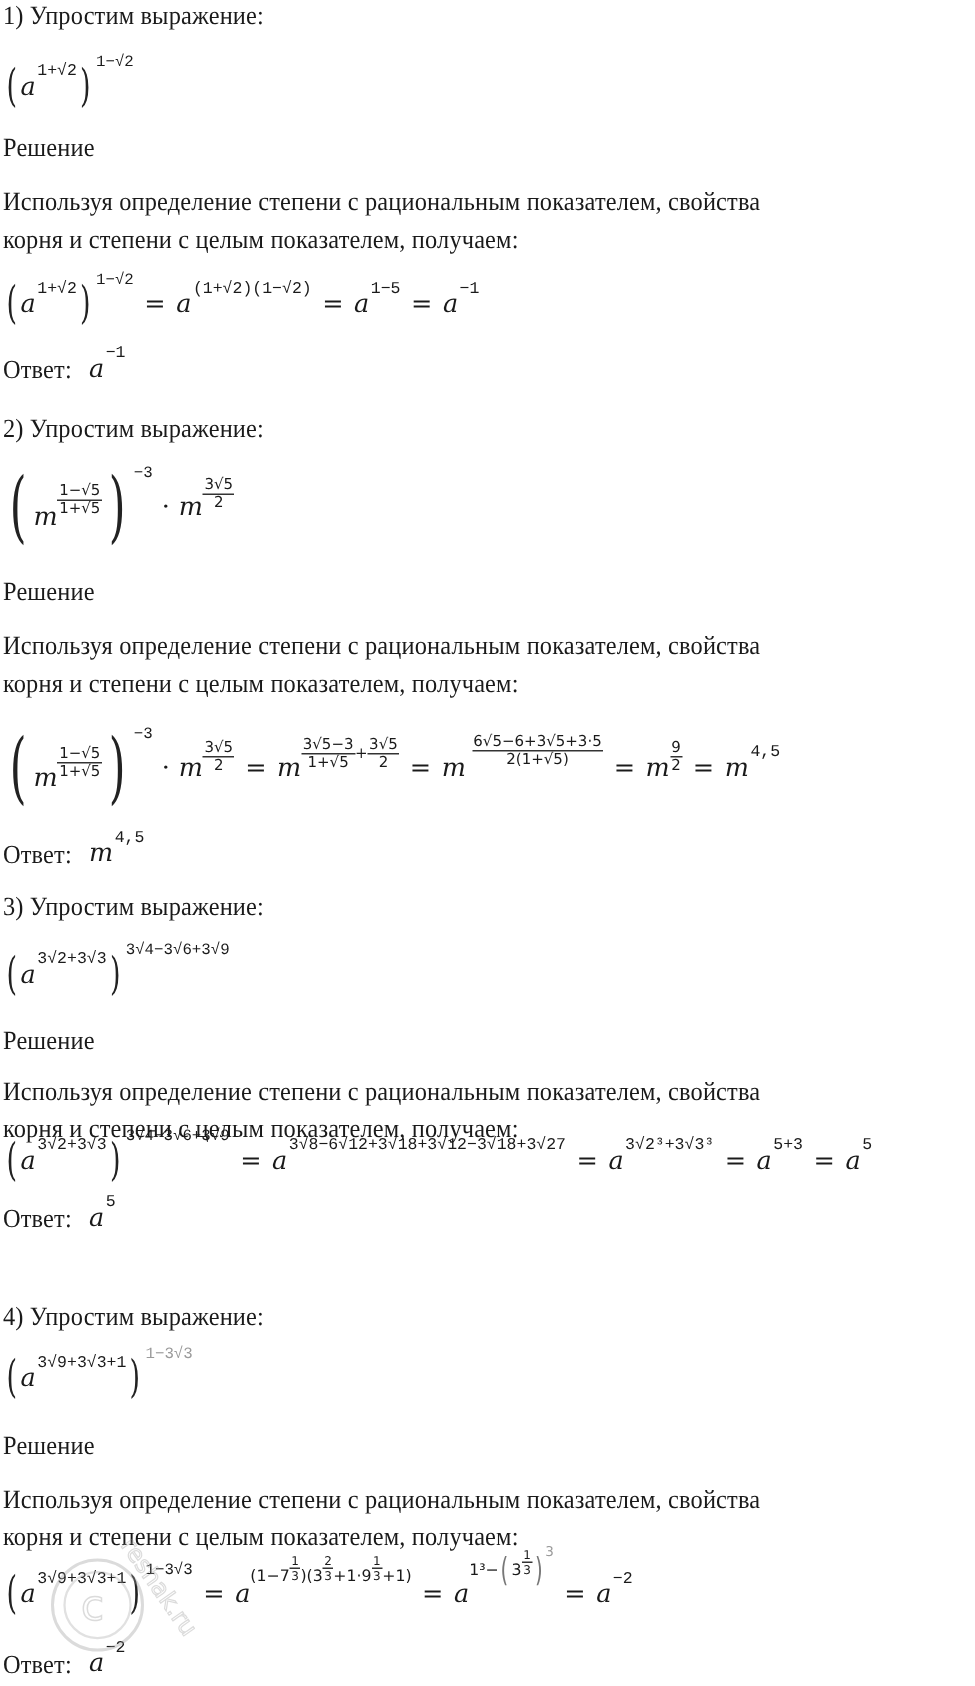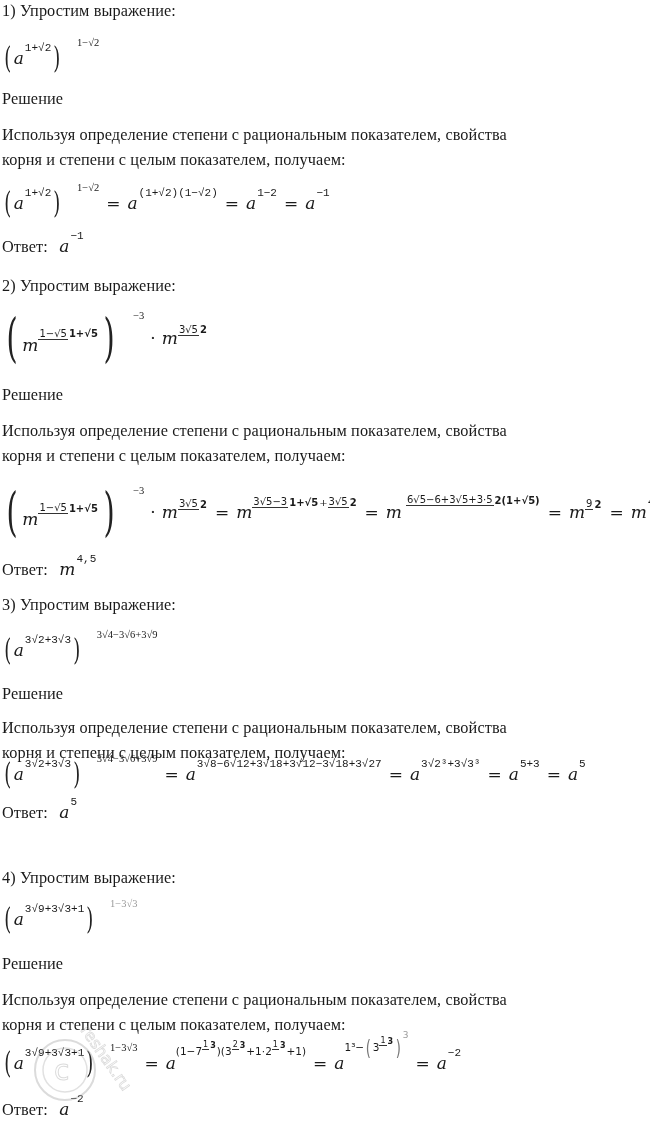--- a/index.html
+++ b/index.html
@@ -5,28 +5,28 @@
   html,body{margin:0;padding:0;background:#ffffff;}
   body{width:650px;height:1124px;overflow:hidden;position:relative;color:#1a1a1a;
        font-family:"DejaVu Serif","Liberation Serif",serif;}
   .line{position:absolute;left:2px;white-space:nowrap;font-size:17px;line-height:20px;
         font-family:"Liberation Serif","DejaVu Serif",serif;}
   .txt{font-size:17.5px;letter-spacing:0.1px;transform:scaleX(0.93);transform-origin:left;}
   .math{position:absolute;left:2px;white-space:nowrap;font-family:"DejaVu Serif",serif;
         font-size:17px;display:flex;align-items:center;}
   .v{font-style:italic;font-family:"DejaVu Serif",serif;}
   .sup{font-size:11px;position:relative;top:-10px;margin-left:1px;font-family:Liberation Mono, monospace;}
-  .supb{font-size:10.5px;position:relative;top:-16px;margin-left:14px;font-family:Liberation Serif, serif;}
+  .supb{font-size:10.5px;position:relative;top:-16px;margin-left:1px;font-family:Liberation Mono, monospace;}
   .paren{font-size:30px;font-weight:200;line-height:30px;transform:scaleX(0.6);display:inline-block;color:#222;}
   .paren-big{font-size:52px;font-weight:200;line-height:52px;transform:scaleX(0.55);display:inline-block;color:#222;}
   .eq{margin:0 7px;font-size:17px;}
-  .frac{display:inline-flex;flex-direction:row;align-items:center;vertical-align:middle;
+  .frac{display:inline-flex;flex-direction:column;align-items:center;vertical-align:middle;
         font-size:10px;font-family:"DejaVu Sans",sans-serif;line-height:11px;}
   .frac .num{border-bottom:1px solid #333;padding:0 1px;}
-  .frac .den{padding:0 1px;font-weight:bold;}
+  .frac .den{padding:0 1px;}
   .raise{position:relative;display:inline-flex;align-items:center;}
   .wm{position:absolute;left:20px;top:1000px;width:110px;height:110px;opacity:0.35;pointer-events:none;}
   .faded{color:#9a9a9a;}
 </style>
 </head>
 <body>
 
 <div class="line txt" style="top:0px;">1) Упростим выражение:</div>
 <div class="math" style="top:38px;height:40px;">
   <span class="paren">(</span>
@@ -42,21 +42,21 @@
   <span class="paren">(</span>
     <span class="v">a</span>
     <span class="sup">1+√2</span>
     <span class="paren">)</span>
     <span class="supb">1−√2</span>
   <span class="eq">=</span>
     <span class="v">a</span>
     <span class="sup">(1+√2)(1−√2)</span>
   <span class="eq">=</span>
     <span class="v">a</span>
-    <span class="sup">1−2</span>
+    <span class="sup">1−5</span>
   <span class="eq">=</span>
     <span class="v">a</span>
     <span class="sup">−1</span>
 </div>
 <div class="math" style="top:234px;height:24px;">
   <span class="txt" style="font-family:'Liberation Serif',serif;margin-right:8px;">Ответ:</span>
     <span class="v">a</span>
     <span class="sup">−1</span>
 </div>
 
@@ -187,21 +187,21 @@
     <span>(1−7</span>
     <span class="frac" style="font-size:8px;line-height:9px;margin-top:-12px;">
         <span class="num">1</span>
         <span class="den">3</span>
       </span>
     <span>)(3</span>
     <span class="frac" style="font-size:8px;line-height:9px;margin-top:-12px;">
         <span class="num">2</span>
         <span class="den">3</span>
       </span>
-    <span>+1·2</span>
+    <span>+1·9</span>
     <span class="frac" style="font-size:8px;line-height:9px;margin-top:-12px;">
         <span class="num">1</span>
         <span class="den">3</span>
       </span>
     <span>+1)</span>
   </span>
   <span class="eq">=</span>
     <span class="v">a</span>
   <span class="raise" style="top:-16px;font-size:10.5px;font-family:'DejaVu Sans',sans-serif;">
     <span>1³−</span>

